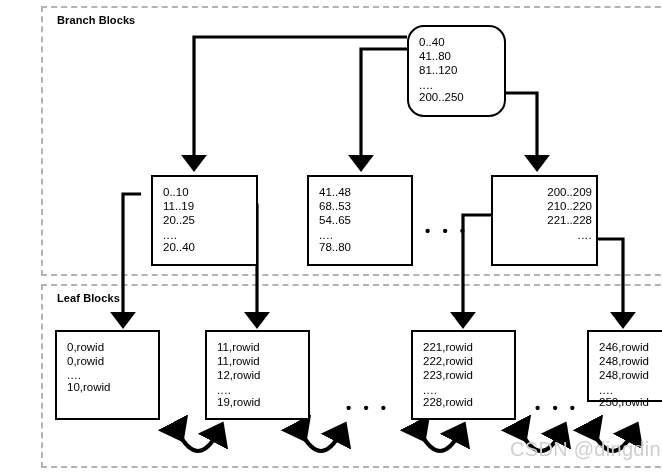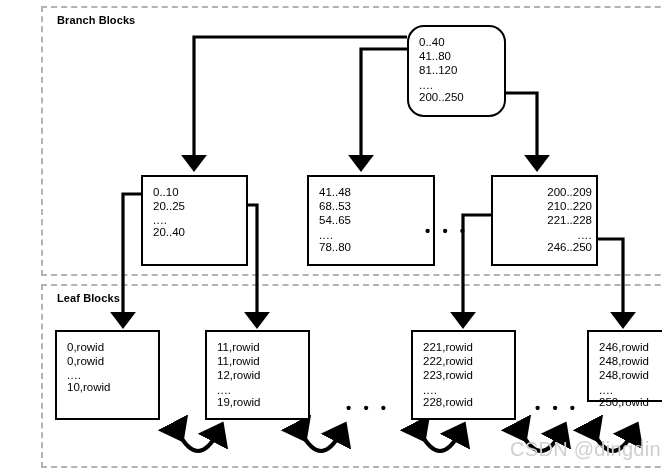--- a/index.html
+++ b/index.html
@@ -124,48 +124,48 @@
   <div class="node" style="left:372px; top:25px; width:99px; height:92px;border-radius:17px;">
     <div class="node-lines">
       <div class="node-line">0..40</div>
       <div class="node-line">41..80</div>
       <div class="node-line">81..120</div>
       <div class="node-line dots">....</div>
       <div class="node-line">200..250</div>
     </div>
   </div>
 
-  <div class="node" style="left:106px; top:175px; width:107px; height:91px;">
+  <div class="node" style="left:116px; top:175px; width:107px; height:91px;">
     <div class="node-lines">
       <div class="node-line">0..10</div>
+      <div class="node-line">11..19</div>
       <div class="node-line">20..25</div>
       <div class="node-line dots">....</div>
       <div class="node-line">20..40</div>
     </div>
   </div>
 
-  <div class="node" style="left:272px; top:175px; width:128px; height:91px;">
+  <div class="node" style="left:272px; top:175px; width:106px; height:91px;">
     <div class="node-lines">
       <div class="node-line">41..48</div>
       <div class="node-line">68..53</div>
       <div class="node-line">54..65</div>
       <div class="node-line dots">....</div>
       <div class="node-line">78..80</div>
     </div>
   </div>
 
   <div class="ellipsis" style="left:390px; top:222px;">• • •</div>
 
   <div class="node" style="left:456px; top:175px; width:107px; height:91px;text-align:right;">
     <div class="node-lines">
       <div class="node-line">200..209</div>
       <div class="node-line">210..220</div>
       <div class="node-line">221..228</div>
       <div class="node-line dots">....</div>
-      <div class="node-line">246..250</div>
     </div>
   </div>
 
   <div class="node" style="left:20px; top:330px; width:105px; height:90px;">
     <div class="node-lines">
       <div class="node-line">0,rowid</div>
       <div class="node-line">0,rowid</div>
       <div class="node-line dots">....</div>
       <div class="node-line">10,rowid</div>
     </div>

